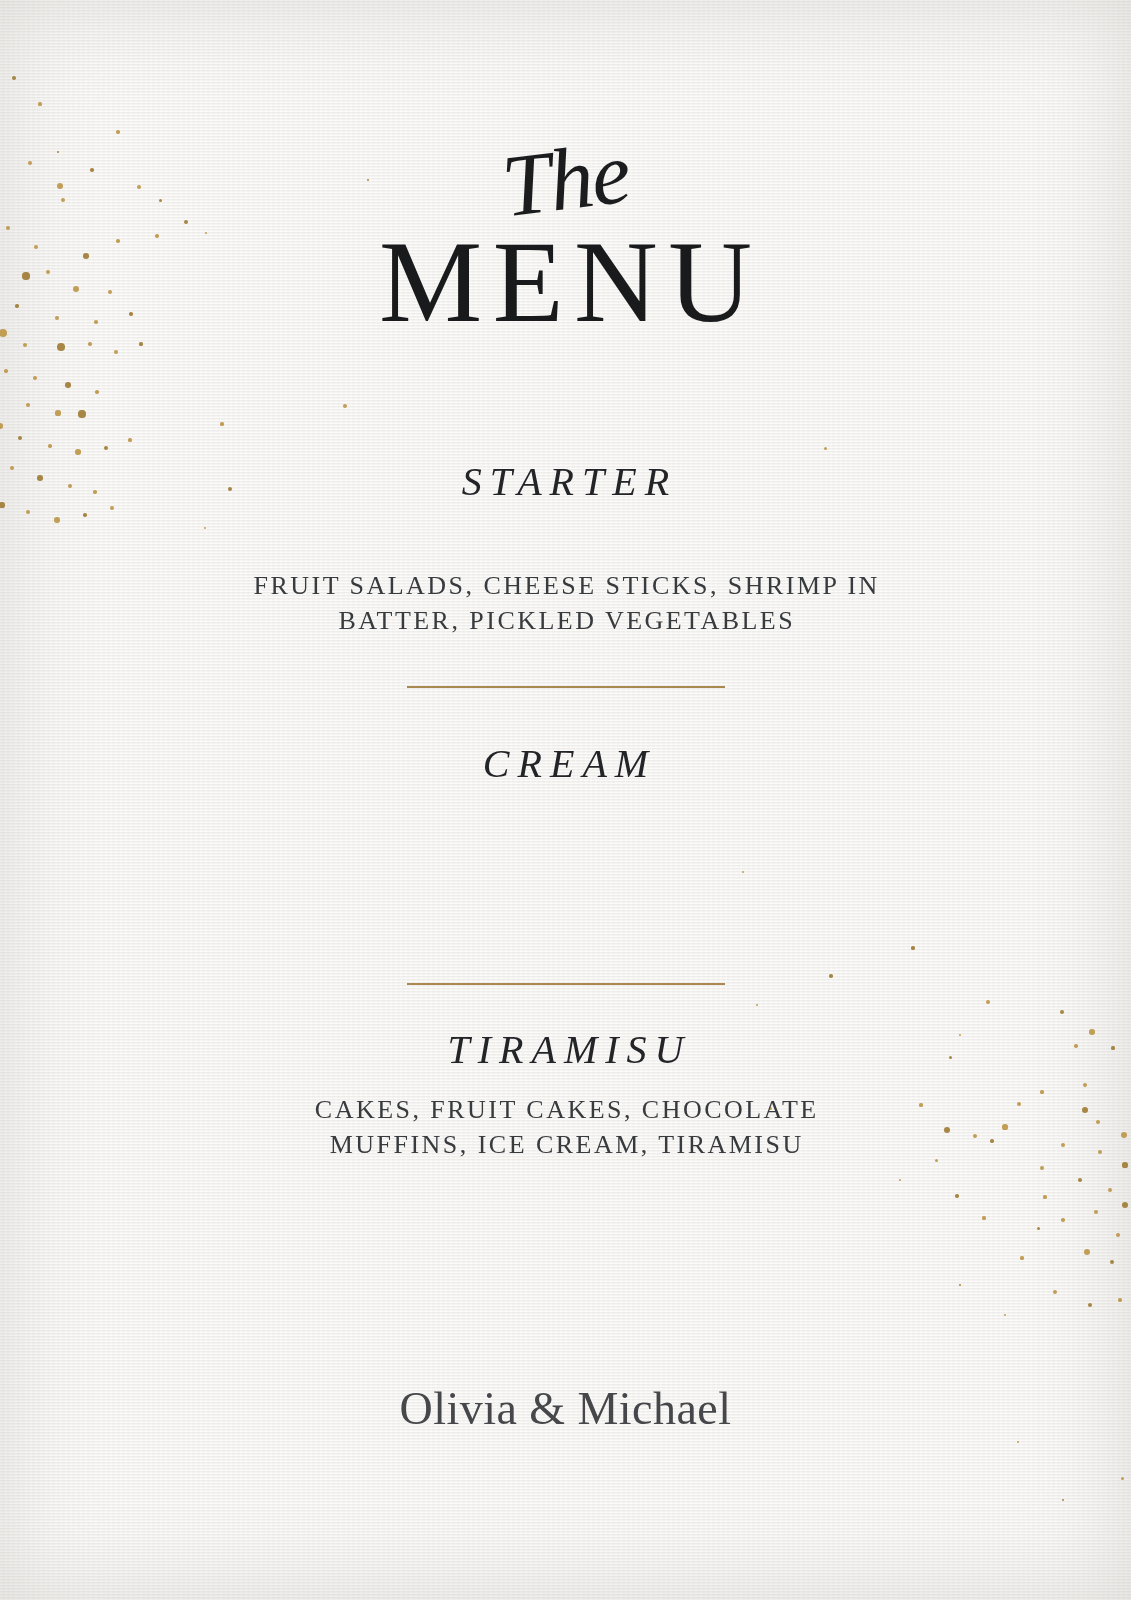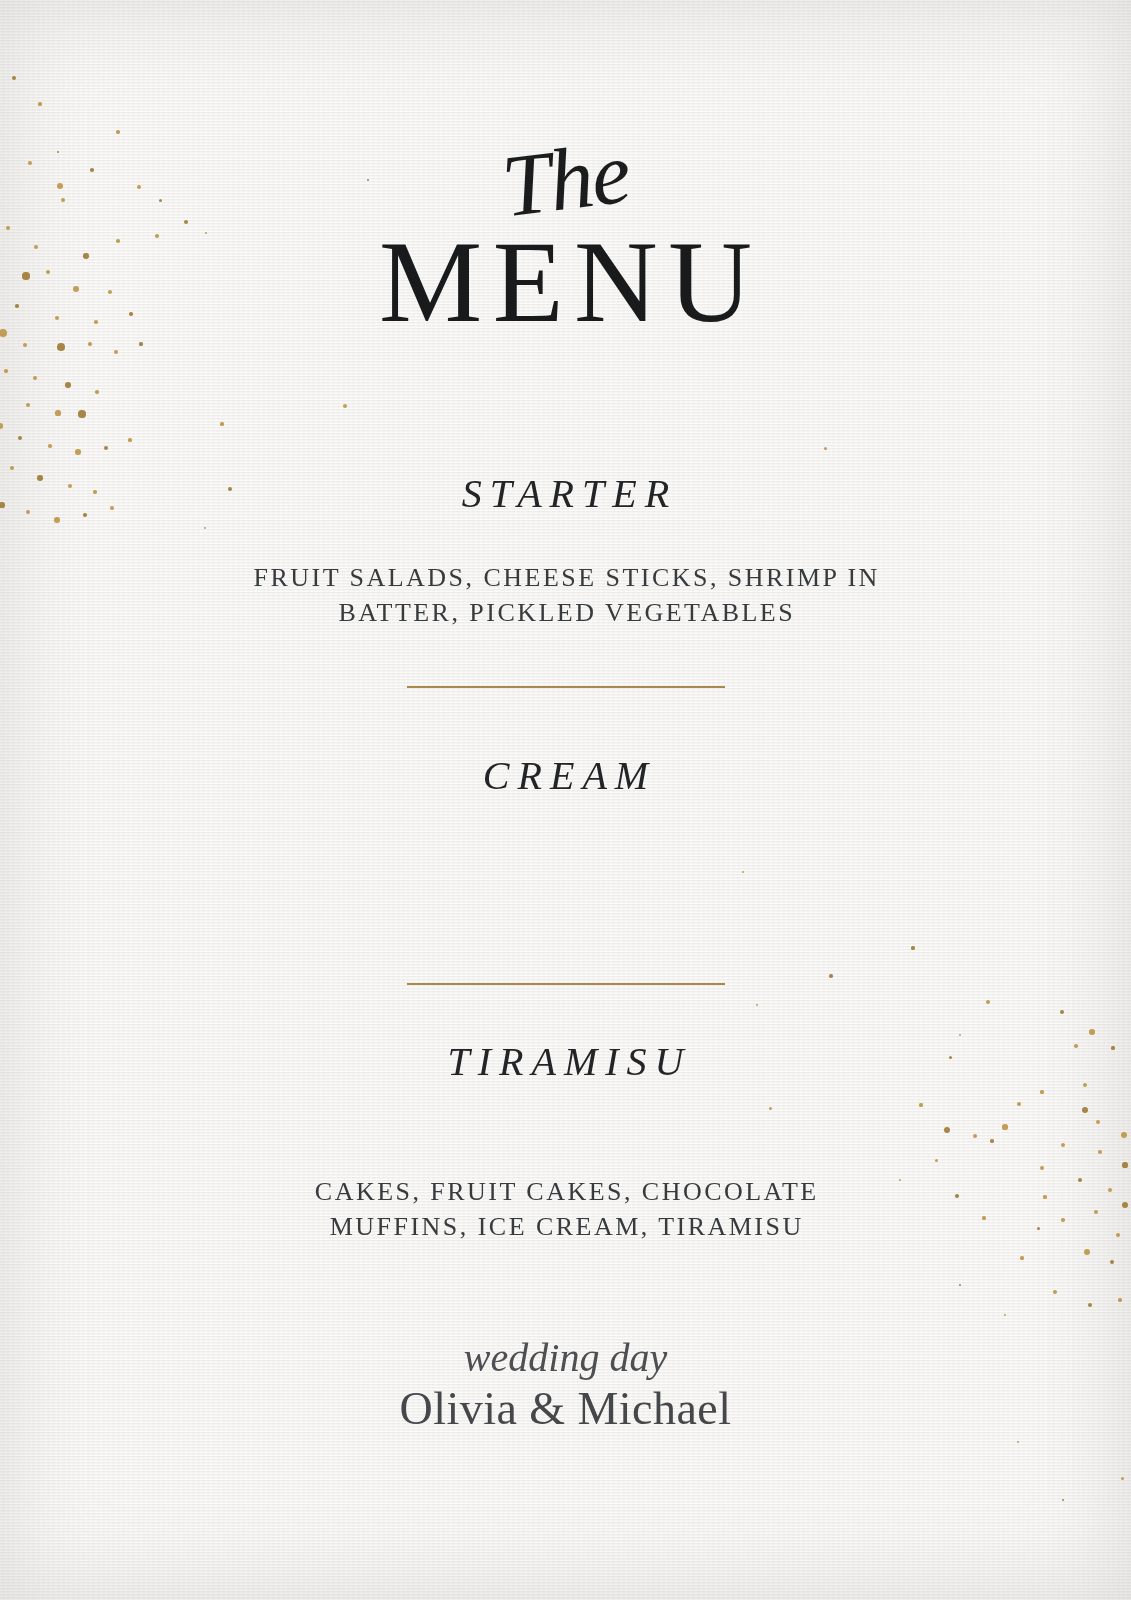--- a/index.html
+++ b/index.html
@@ -34,52 +34,52 @@
     top:224px;
     margin:0;
     font-size:116px;
     font-weight:400;
     line-height:1;
     letter-spacing:.09em;
     padding-left:.09em; 
     color:#191a1c;
   }
   .section-name{
-    margin:12px;
+    margin:0;
     font-style:italic;
     font-weight:500;
     font-size:40px;
     line-height:1;
     letter-spacing:.20em;
     padding-left:.20em;
     color:#232427;
   }
   .section-items{
-    margin:4px;
+    margin:12px;
     font-size:26px;
     line-height:35px;
     letter-spacing:.095em;
     padding-left:.095em;
     color:#383b3e;
     white-space:pre-line;
   }
   .sec1-name{top:462px;}
   .sec1-items{top:556px;}
   .divider{
     position:absolute;left:50%;
     width:318px;height:2px;
     margin-left:-159px;
     background:var(--gold,#a9894f);
   }
   .divider-1{top:686px;}
   .divider-2{top:983px;}
   .sec2-name{top:744px;}
   .sec2-items{top:836px;}
   .sec3-name{top:1030px;}
-  .sec3-items{top:1170px;}
+  .sec3-items{top:1080px;}
   .footer-tagline{
     top:1336px;
     font-style:italic;
     font-size:40px;
     line-height:1.1;
     color:#4e4f52;
   }
   .footer-names{
     top:1384px;
     font-size:46px;
@@ -217,16 +217,15 @@
   <div class="divider divider-1"></div>
 
   <h2 class="abs section-name sec2-name">CREAM</h2>
 
   <div class="divider divider-2"></div>
 
   <h2 class="abs section-name sec3-name">TIRAMISU</h2>
   <p class="abs section-items sec3-items">CAKES, FRUIT CAKES, CHOCOLATE
 MUFFINS, ICE CREAM, TIRAMISU</p>
 
-  <div class="abs footer-tagline">wedding day</div>
   <div class="abs footer-names">Olivia &amp; Michael</div>
 
 </div>
 
 </body></html>

